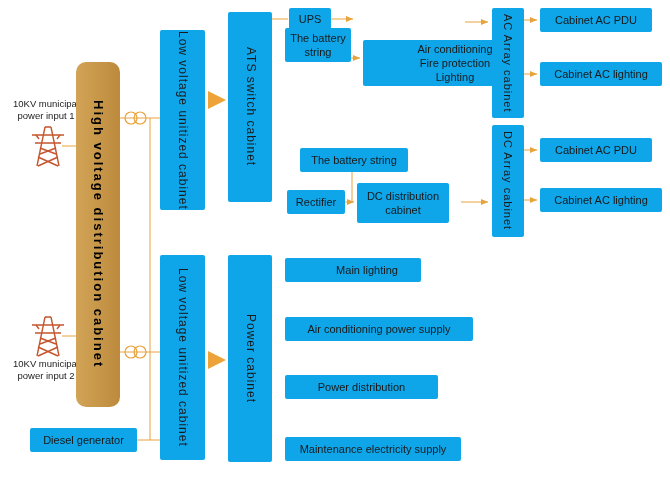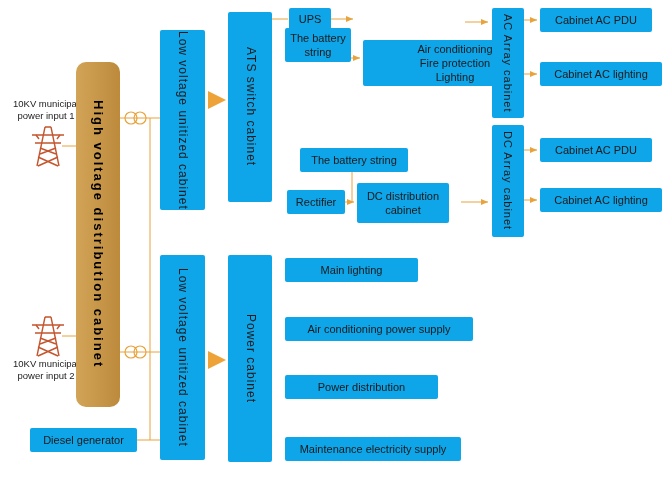--- a/index.html
+++ b/index.html
@@ -123,21 +123,21 @@
 
   <div class="box ml" style="left:357px; top:183px; width:92px; height:40px;">DC distribution
 cabinet</div>
 
   <div class="box vbox" style="left:492px; top:125px; width:32px; height:112px; font-size:11px;">DC Array cabinet</div>
 
   <div class="box" style="left:540px; top:138px; width:112px; height:24px;">Cabinet AC PDU</div>
 
   <div class="box" style="left:540px; top:188px; width:122px; height:24px;">Cabinet AC lighting</div>
 
-  <div class="box" style="left:285px; top:258px; width:133px; height:24px;">Main lighting</div>
+  <div class="box" style="left:285px; top:258px; width:108px; height:24px;padding-left:28px;">Main lighting</div>
 
   <div class="box" style="left:285px; top:317px; width:188px; height:24px;">Air conditioning power supply</div>
 
   <div class="box" style="left:285px; top:375px; width:153px; height:24px;">Power distribution</div>
 
   <div class="box" style="left:285px; top:437px; width:176px; height:24px;">Maintenance electricity supply</div>
 
   <div class="box" style="left:30px; top:428px; width:107px; height:24px;">Diesel generator</div>
 
 </div>

